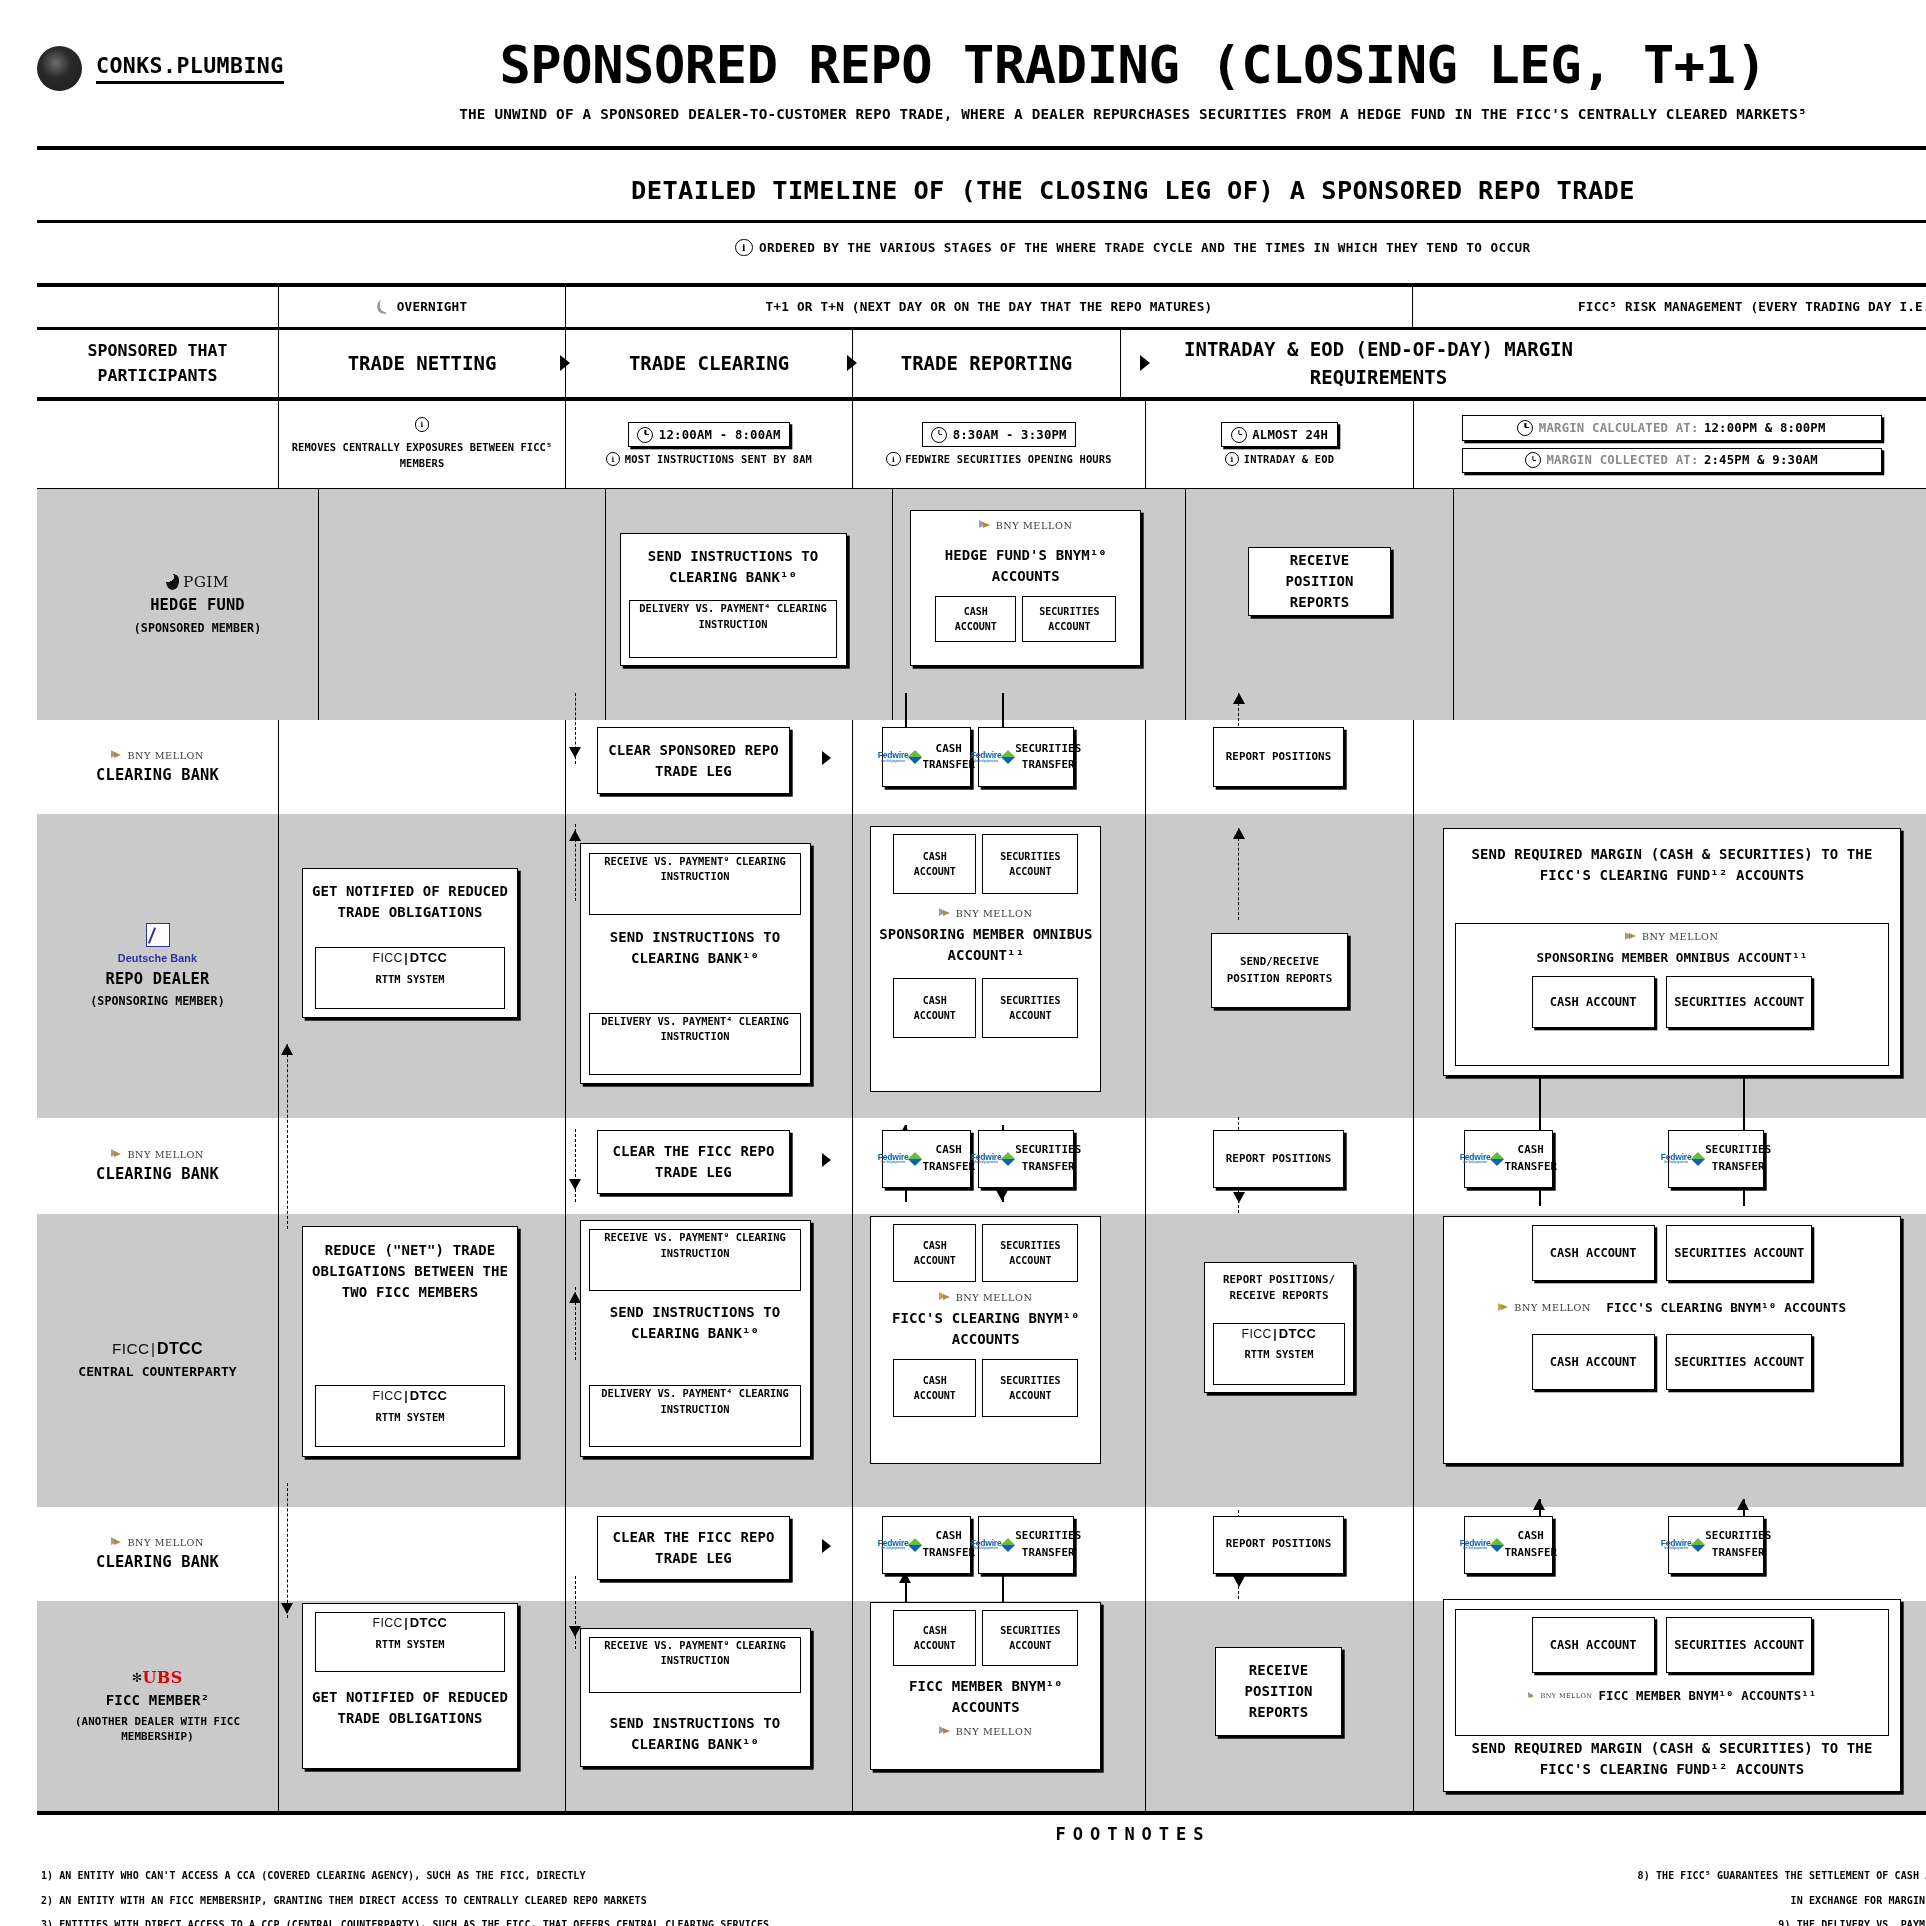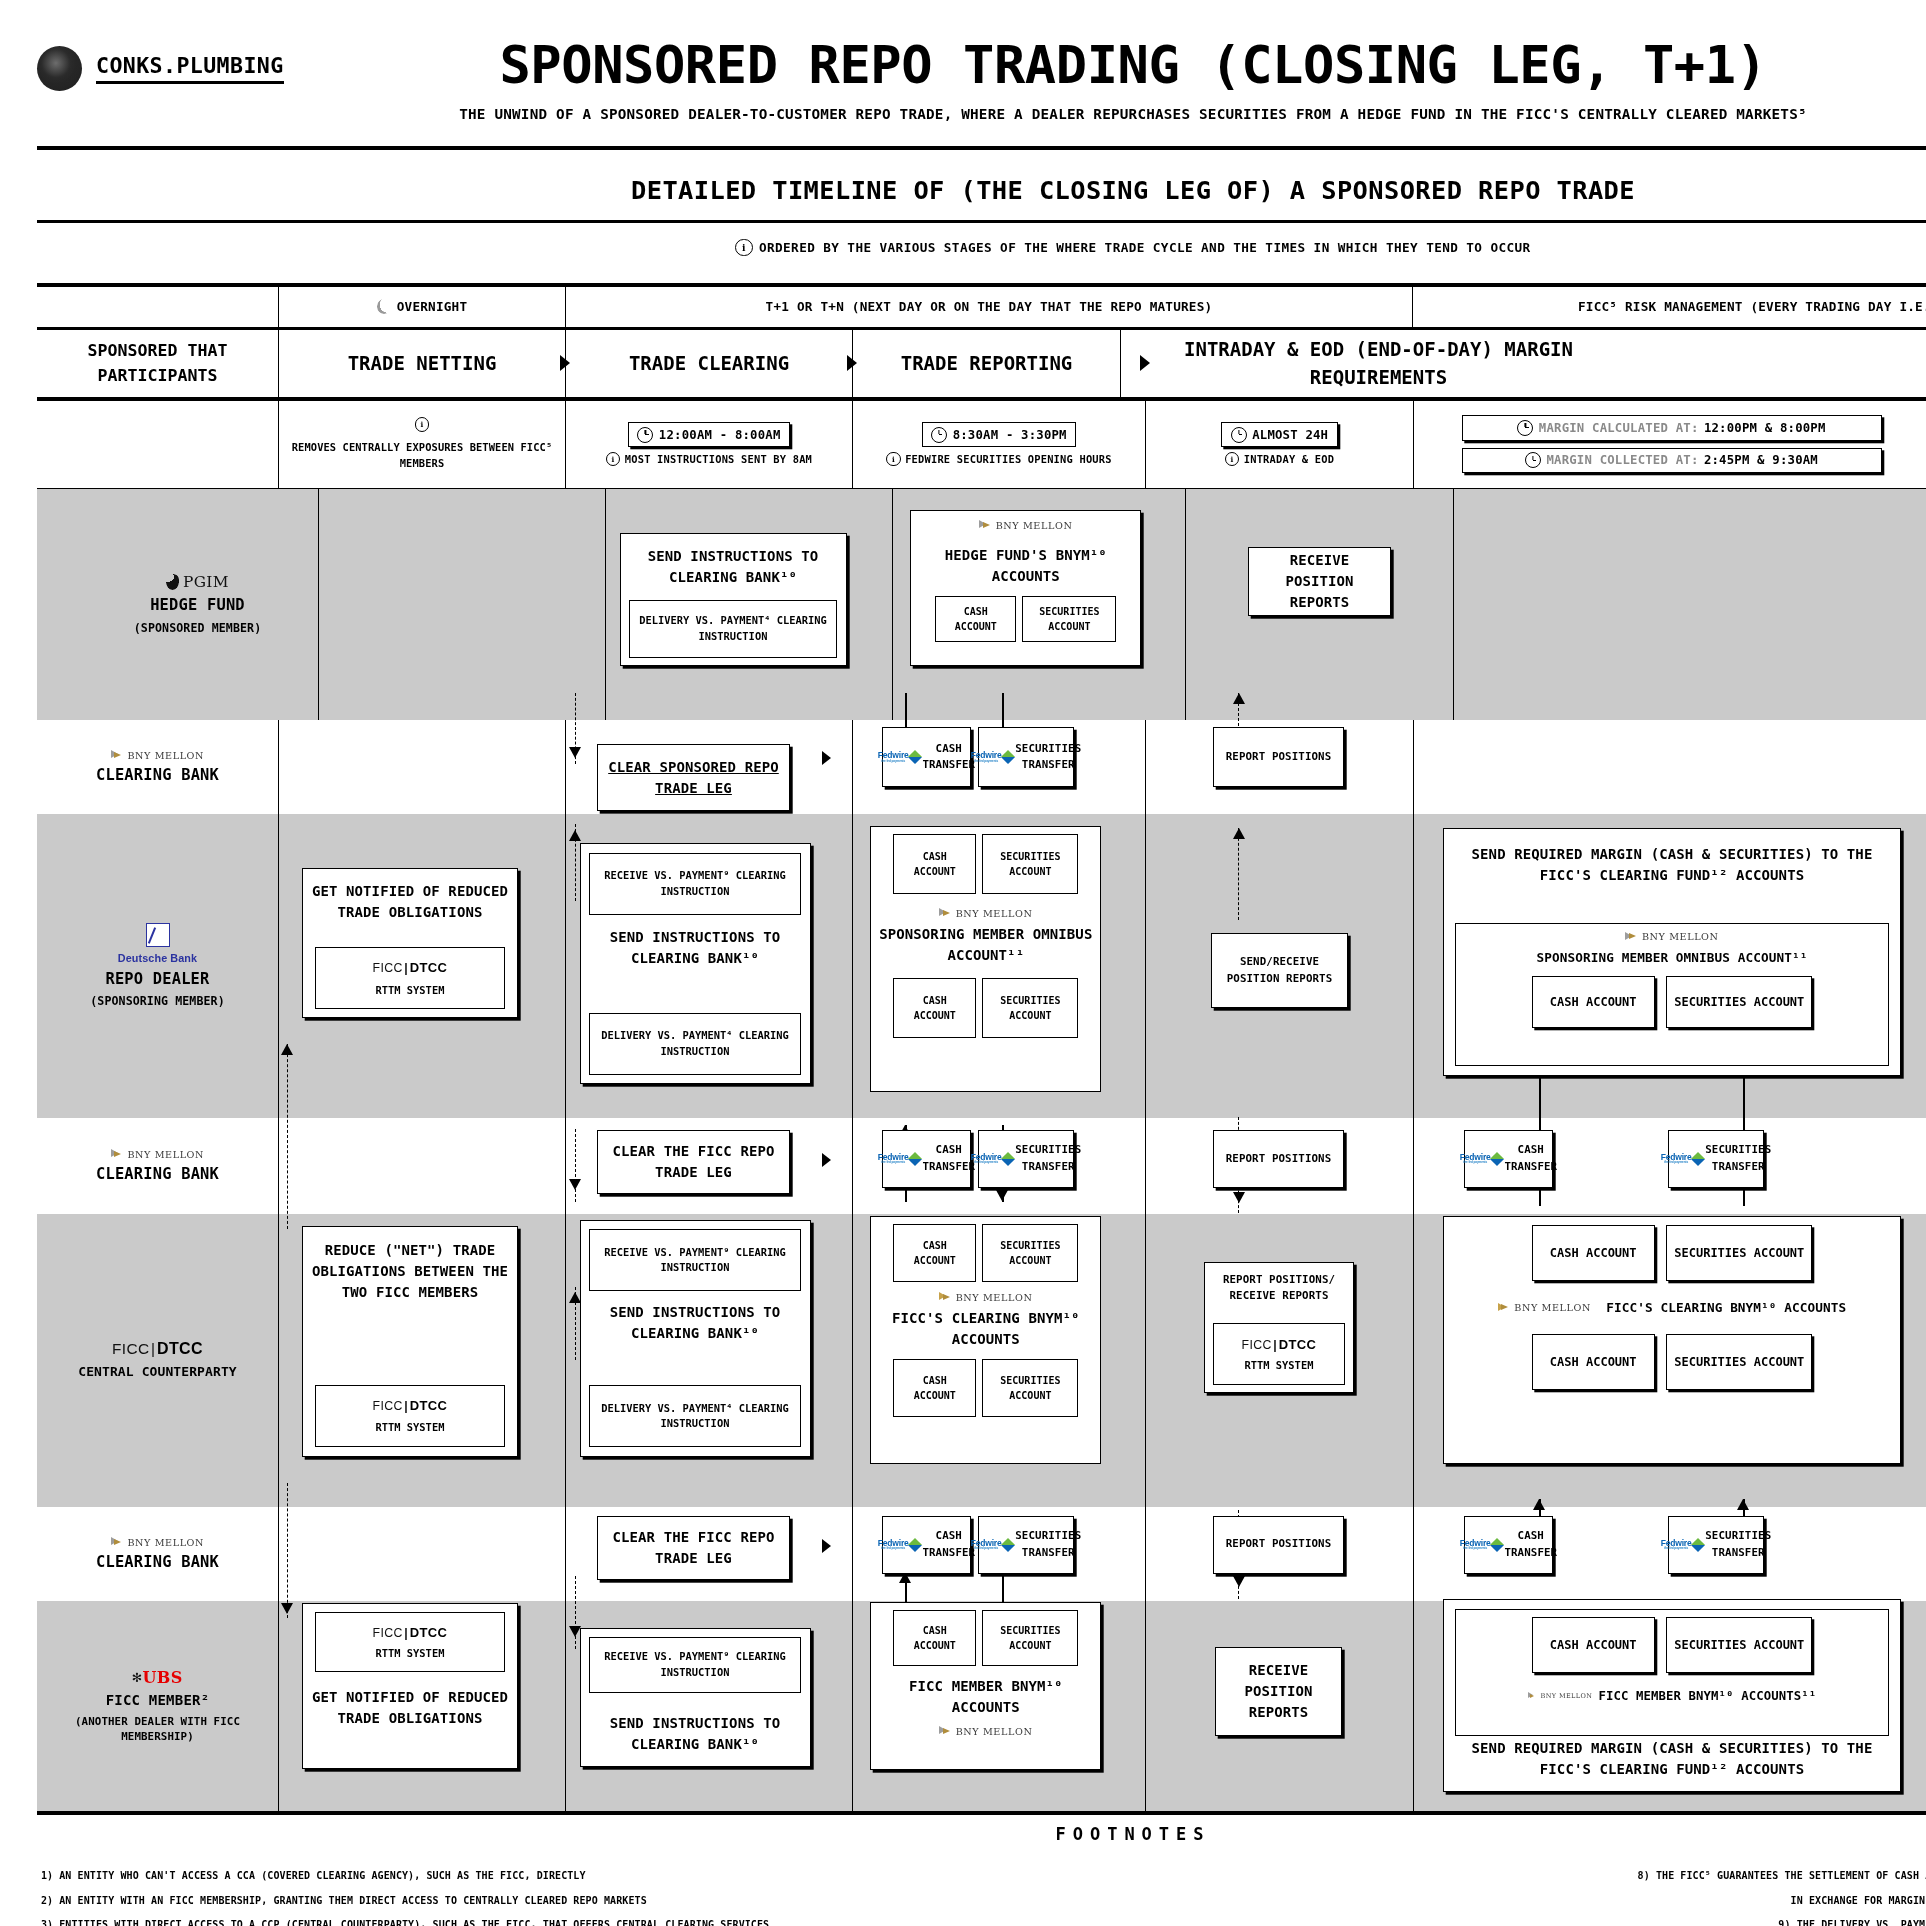--- a/index.html
+++ b/index.html
@@ -62,21 +62,21 @@
   .plabel{display:flex;flex-direction:column;align-items:center;justify-content:center;text-align:center;gap:5.4px;height:100%;}
   .plabel .t1{font-size:15.4px;font-weight:700;letter-spacing:0.2px;}
   .plabel .t2{font-size:11.6px;font-weight:700;letter-spacing:0.1px;line-height:1.4;}
 
   
   .bx{border:1.5px solid #000;background:#fff;box-sizing:border-box;position:relative;z-index:4;}
   .bx.shadow{box-shadow:2.7px 2.7px 0 0 #000;}
   .bxt{font-size:14px;font-weight:700;text-align:center;line-height:1.5;letter-spacing:0.1px;}
   .bxt.sm{font-size:10.8px;}
   .sub{border:1.2px solid #000;background:#fff;box-sizing:border-box;font-size:10.4px;font-weight:700;text-align:center;line-height:1.5;
-        display:flex;flex-direction:column;align-items:center;justify-content:center;}
+        display:flex;flex-direction:column;align-items:center;}
   .acct{border:1.2px solid #000;background:#fff;box-sizing:border-box;font-size:10px;font-weight:700;text-align:center;line-height:1.5;
         display:flex;flex-direction:column;align-items:center;justify-content:center;position:relative;z-index:4;}
 
   
   .bnym{display:inline-flex;align-items:center;gap:3.5px;font-family:"DejaVu Serif","Liberation Serif",serif;font-size:9.6px;letter-spacing:0.6px;color:#3b3b3b;}
   .bnym .mk{width:13px;height:10px;position:relative;flex:none;}
   .bnym .mk:before{content:"";position:absolute;left:0;top:0;width:0;height:0;border-top:4.6px solid transparent;border-bottom:4.6px solid transparent;border-left:7.7px solid #9d9d9d;}
   .bnym .mk:after{content:"";position:absolute;left:3.5px;top:1.5px;width:0;height:0;border-top:3.9px solid transparent;border-bottom:3.9px solid transparent;border-left:7px solid #b08d3c;}
   .bnym.tiny{font-size:6.5px;letter-spacing:0.4px;}
   .bnym.tiny .mk{width:9.2px;height:7px;}
@@ -291,21 +291,21 @@
         <div class="plabel">
           <div class="bnym">
               <span class="mk"></span>
               <span>BNY MELLON</span>
             </div>
           <div class="t1">CLEARING BANK</div>
         </div>
       </div>
       <div class="pcell vdiv" style="width:287px;"></div>
       <div class="pcell vdiv" style="width:287px;position:relative;">
-        <div class="bx shadow" style="position:absolute;left:31px;top:24px;width:193px;height:67px;display:flex;align-items:center;justify-content:center;padding:3.9px;box-sizing:border-box;text-decoration:underline;">
+        <div class="bx shadow" style="position:absolute;left:31px;top:7px;width:193px;height:67px;display:flex;align-items:center;justify-content:center;padding:3.9px;box-sizing:border-box;">
           <div class="bxt">CLEAR SPONSORED REPO TRADE LEG</div>
         </div>
         <div class="arwRi" style="left:256px;top:31px;"></div>
       </div>
       <div class="pcell vdiv" style="width:293px;position:relative;">
         <div class="bx shadow" style="position:absolute;left:29px;top:7px;width:89px;height:60px;display:flex;align-items:center;justify-content:center;gap:2.3px;padding:2.3px;box-sizing:border-box;">
           <span class="fedwire">
               <span class="fw">
                 <span class="a">Fedwire</span>
                 <span class="b">the fed payments</span>

